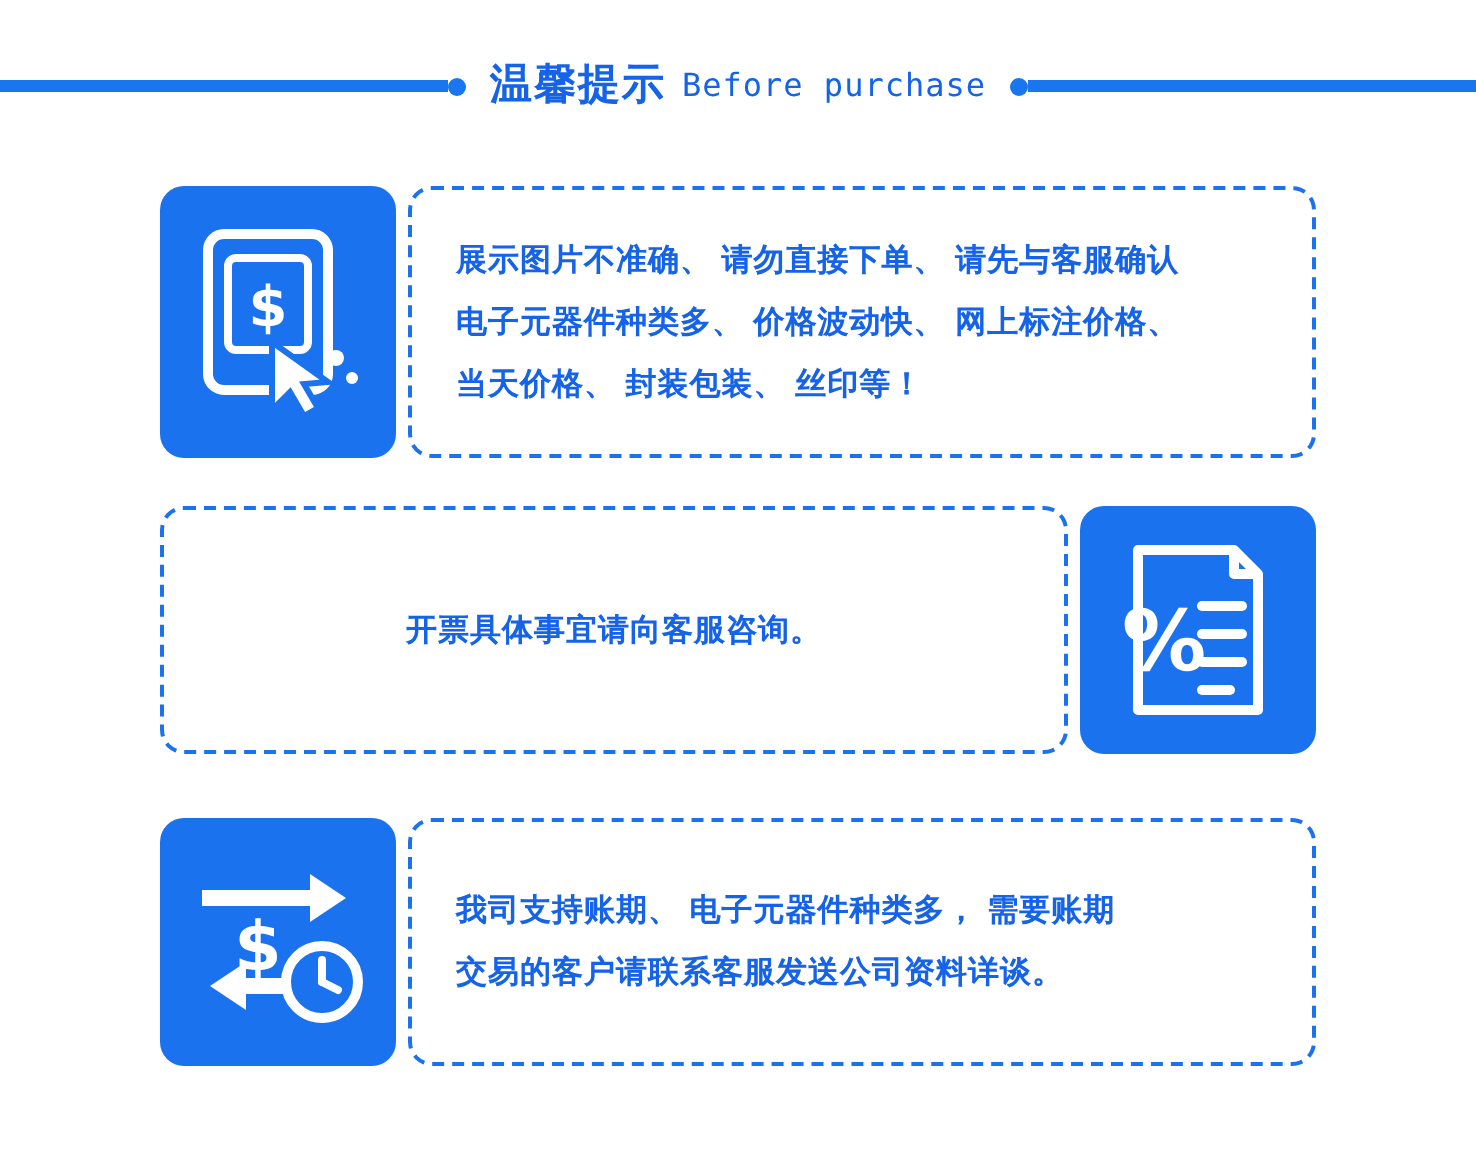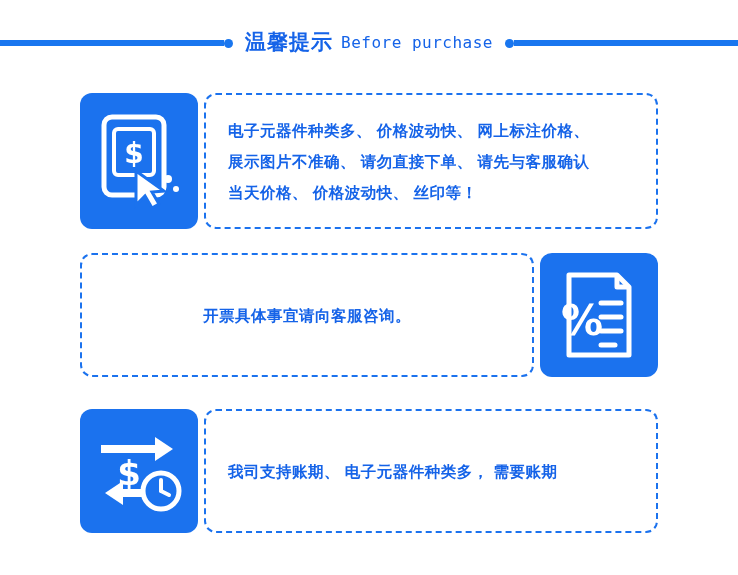--- a/index.html
+++ b/index.html
@@ -142,23 +142,23 @@
           <rect x="18" y="16" width="40" height="46" rx="4" ry="4" fill="none" stroke="#ffffff" stroke-width="4"></rect>
           <text x="38" y="50" font-family="DejaVu Sans, sans-serif" font-size="28" font-weight="bold" fill="#ffffff" text-anchor="middle">$</text>
           <path d="M40 58 L40 92 L49 83 L56 95 L63 91 L56 79 L68 78 Z" fill="#ffffff" stroke="#1b72ee" stroke-width="3"></path>
           <circle cx="72" cy="66" r="4" fill="#ffffff"></circle>
           <circle cx="80" cy="76" r="3" fill="#ffffff"></circle>
         </svg>
       </span>
     </div>
     <div class="text-box">
       <div class="body-text">
+        <div>展示图片不准确、 请勿直接下单、 请先与客服确认</div>
         <div>电子元器件种类多、 价格波动快、 网上标注价格、</div>
-        <div>展示图片不准确、 请勿直接下单、 请先与客服确认</div>
-        <div>当天价格、 价格波动快、 丝印等！</div>
+        <div>当天价格、 封装包装、 丝印等！</div>
       </div>
     </div>
   </div>
 
   <div class="row row-2">
     <div class="text-box">
       <div class="body-text centered-text">
         <div>开票具体事宜请向客服咨询。</div>
       </div>
     </div>
@@ -186,17 +186,18 @@
           <text x="36" y="60" font-family="DejaVu Sans, sans-serif" font-size="34" font-weight="bold" fill="#ffffff" text-anchor="middle">$</text>
           <circle cx="68" cy="66" r="18" fill="#1b72ee" stroke="#ffffff" stroke-width="5"></circle>
           <line x1="68" y1="66" x2="68" y2="55" stroke="#ffffff" stroke-width="4" stroke-linecap="round"></line>
           <line x1="68" y1="66" x2="76" y2="70" stroke="#ffffff" stroke-width="4" stroke-linecap="round"></line>
         </svg>
       </span>
     </div>
     <div class="text-box">
       <div class="body-text">
         <div>我司支持账期、 电子元器件种类多， 需要账期</div>
+        <div>交易的客户请联系客服发送公司资料详谈。</div>
       </div>
     </div>
   </div>
 
 </div>
 
 </body></html>

